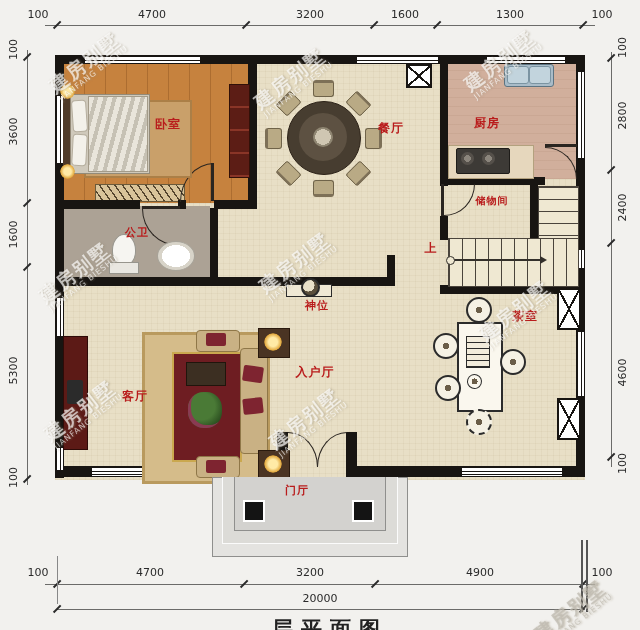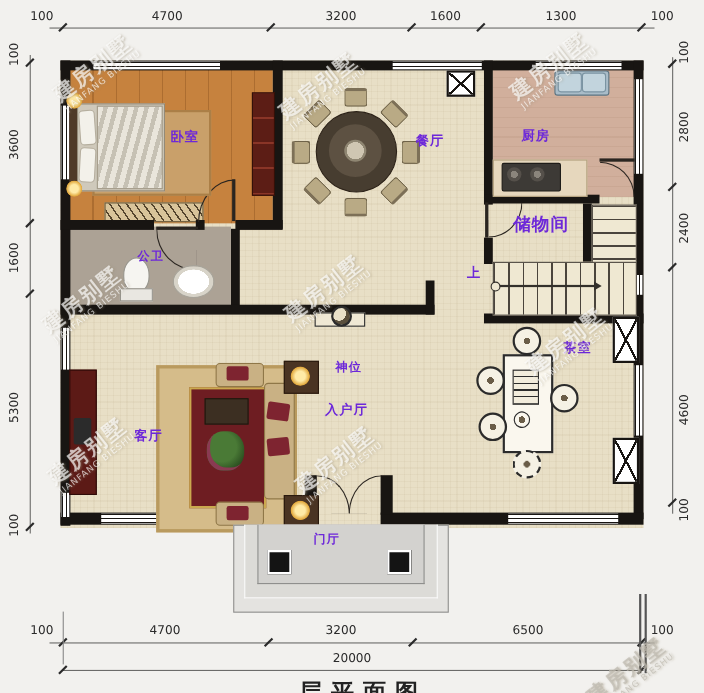--- a/index.html
+++ b/index.html
@@ -24,21 +24,21 @@
   .hatch{position:absolute;background:repeating-linear-gradient(55deg,transparent 0 5px,rgba(60,45,25,.85) 5px 6.3px),#d9c49a;border:1px solid #6b5a3a;}
   .arc{position:absolute;border:0 solid #2a2520;}
   .arc-tl{border-top-width:1.6px;border-left-width:1.6px;border-top-left-radius:100% 100%;}
   .arc-tr{border-top-width:1.6px;border-right-width:1.6px;border-top-right-radius:100% 100%;}
   .arc-bl{border-bottom-width:1.6px;border-left-width:1.6px;border-bottom-left-radius:100% 100%;}
   .arc-br{border-bottom-width:1.6px;border-right-width:1.6px;border-bottom-right-radius:100% 100%;}
   .leaf{position:absolute;background:#2a2520;}
   .stairs-v{position:absolute;background:repeating-linear-gradient(to right,#4a443c 0 1.4px,transparent 1.4px 13px);border:1px solid #4a443c;background-color:#efe8d2;}
   .stairs-h{position:absolute;background:repeating-linear-gradient(to bottom,#4a443c 0 1.4px,transparent 1.4px 12px);border:1px solid #4a443c;background-color:#efe8d2;}
   .glow{position:absolute;border-radius:50%;background:radial-gradient(circle,#ffeaa6 0 35%,#e2a93e 65%,rgba(120,80,20,0) 72%);}
-  .room-label{position:absolute;font-size:12px;font-weight:bold;color:#6d28d9;width:70px;text-align:center;letter-spacing:1px;}
+  .room-label{position:absolute;font-size:12px;font-weight:bold;color:#b91c1c;width:70px;text-align:center;letter-spacing:1px;}
   .dim{position:absolute;font-size:11px;color:#2a2a2a;width:60px;text-align:center;}
   .vdim{transform:rotate(-90deg);}
   .dimline{position:absolute;background:#6b6b69;}
   .tick{position:absolute;width:10px;height:1.6px;background:#2a2a2a;transform:rotate(-45deg);}
   .dchair{position:absolute;width:19px;height:13px;background:#b9aa85;border:1.2px solid #6f6349;border-top:3px solid #7d7057;border-radius:3px;}
   .tchair{position:absolute;width:22px;height:22px;border-radius:50%;border:2px solid #2b2b2b;
     background:radial-gradient(circle at 50% 50%,#6a5d48 0 3px,#f5f1e4 3px);}
   .wm{position:absolute;transform:rotate(-38deg);text-align:center;pointer-events:none;
       color:rgba(255,255,255,.68);text-shadow:1px 1px 2px rgba(150,140,115,.45);}
   .wm .cn{font-size:19px;font-weight:bold;letter-spacing:2px;display:block;line-height:1;}
@@ -179,23 +179,23 @@
   <div class="abs" style="left:212px;top:477px;width:194px;height:78px;background:#e4e3e0;border:1px solid #8f8f8d;"></div>
   <div class="abs" style="left:222px;top:477px;width:174px;height:66px;background:#dcdbd7;border:1px solid #fbfbfb;border-top:none;"></div>
   <div class="abs" style="left:234px;top:477px;width:150px;height:53px;background:#d3d2cf;border:1px solid #8f8f8d;border-top:none;"></div>
   <div class="abs" style="left:243px;top:500px;width:22px;height:22px;background:#141414;box-shadow:inset 0 0 0 2px #fff,inset 0 0 0 6px #141414;"></div>
   <div class="abs" style="left:352px;top:500px;width:22px;height:22px;background:#141414;box-shadow:inset 0 0 0 2px #fff,inset 0 0 0 6px #141414;"></div>
 
   <div class="room-label" style="left:133px;top:116px;">卧室</div>
   <div class="room-label" style="left:356px;top:120px;">餐厅</div>
   <div class="room-label" style="left:452px;top:115px;">厨房</div>
   <div class="room-label" style="left:102px;top:225px;font-size:11px;">公卫</div>
-  <div class="room-label" style="left:457px;top:194px;font-size:16px;">储物间</div>
+  <div class="room-label" style="left:457px;top:194px;font-size:10px;">储物间</div>
   <div class="room-label" style="left:396px;top:240px;">上</div>
-  <div class="room-label" style="left:282px;top:298px;font-size:11px;margin-top:28px;">神位</div>
+  <div class="room-label" style="left:282px;top:298px;font-size:11px;">神位</div>
   <div class="room-label" style="left:100px;top:388px;">客厅</div>
   <div class="room-label" style="left:280px;top:364px;">入户厅</div>
   <div class="room-label" style="left:490px;top:308px;">茶室</div>
   <div class="room-label" style="left:262px;top:483px;font-size:11px;">门厅</div>
 
   <div class="dimline" style="left:45px;top:25px;width:550px;height:1.2px;"></div>
   <div class="tick" style="left:52px;top:24px;"></div>
   <div class="tick" style="left:241px;top:24px;"></div>
   <div class="tick" style="left:369px;top:24px;"></div>
   <div class="tick" style="left:432px;top:24px;"></div>
@@ -230,21 +230,21 @@
   <div class="dim vdim" style="left:592px;top:457px;">100</div>
 
   <div class="dimline" style="left:45px;top:584px;width:550px;height:1.2px;"></div>
   <div class="tick" style="left:52px;top:583px;"></div>
   <div class="tick" style="left:239px;top:583px;"></div>
   <div class="tick" style="left:370px;top:583px;"></div>
   <div class="tick" style="left:578px;top:583px;"></div>
   <div class="dim" style="left:8px;top:566px;">100</div>
   <div class="dim" style="left:120px;top:566px;">4700</div>
   <div class="dim" style="left:280px;top:566px;">3200</div>
-  <div class="dim" style="left:450px;top:566px;">6500</div>
+  <div class="dim" style="left:450px;top:566px;">4900</div>
   <div class="dim" style="left:572px;top:566px;">100</div>
   <div class="dimline" style="left:57px;top:609px;width:528px;height:1.2px;"></div>
   <div class="tick" style="left:52px;top:608px;"></div>
   <div class="tick" style="left:578px;top:608px;"></div>
   <div class="dim" style="left:290px;top:592px;">20000</div>
   <div class="abs" style="left:581px;top:540px;width:1.5px;height:72px;background:#555;"></div>
   <div class="abs" style="left:586px;top:540px;width:1.5px;height:72px;background:#555;"></div>
   <div class="abs" style="left:57px;top:556px;width:1px;height:48px;background:#888;"></div>
 
   <div class="title" style="left:210px;top:615px;">层平面图</div>

